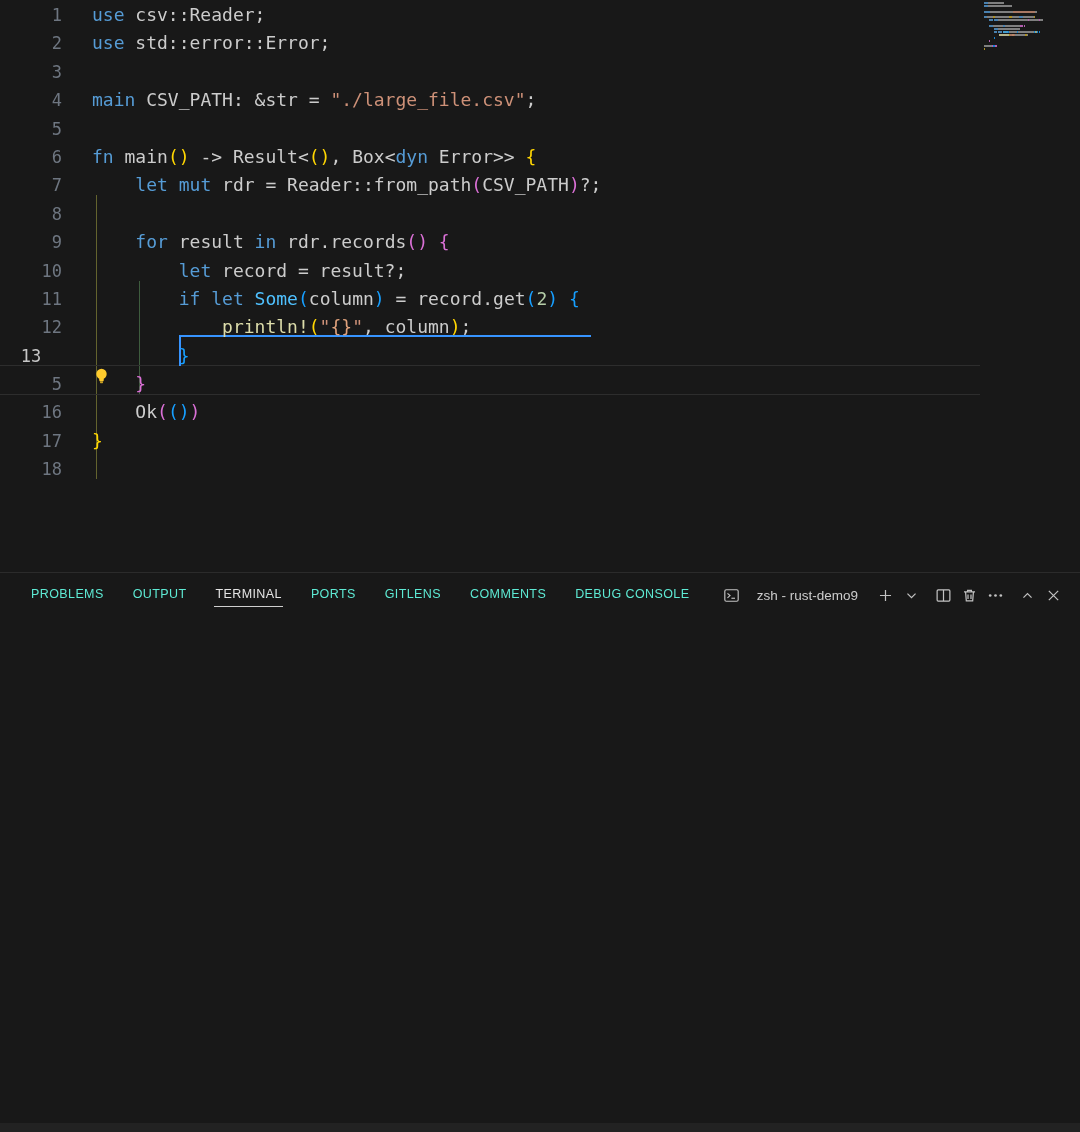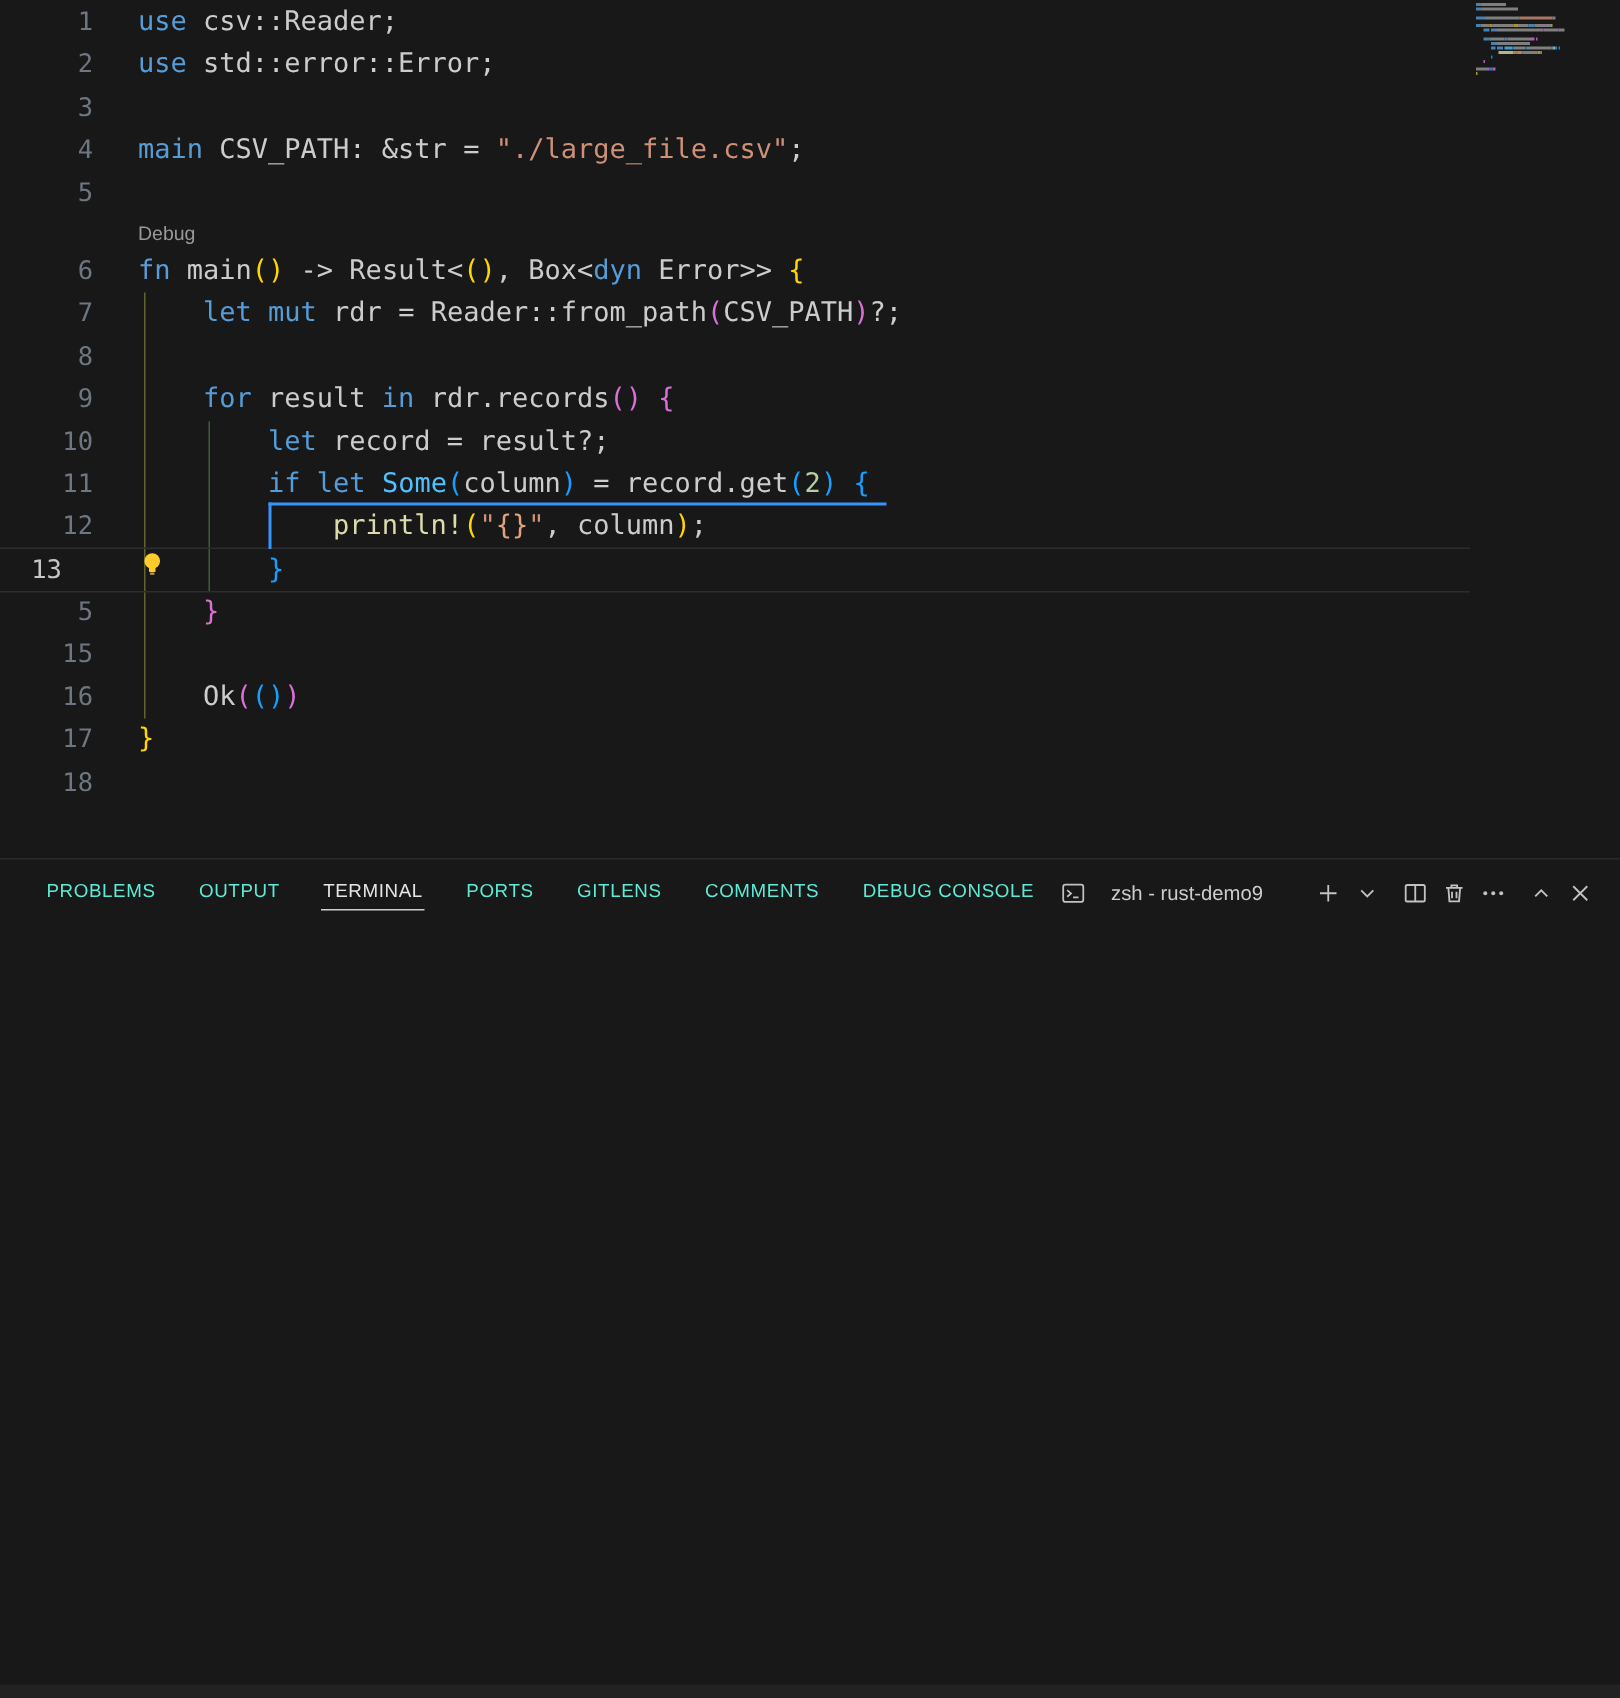--- a/index.html
+++ b/index.html
@@ -33,21 +33,21 @@
   .mm-row{height:2px;margin-bottom:0.9px;white-space:nowrap;font-size:0;}
   .mm-seg{display:inline-block;height:2px;opacity:.8;}
   
   .panel{position:absolute;top:572px;left:0;width:1080px;height:560px;background:var(--c-bg);border-top:1px solid #2b2b2b;box-sizing:border-box;}
   .panel-header{height:45px;display:flex;align-items:center;padding:0 14px 0 30px;box-sizing:border-box;}
   .tabs{display:flex;gap:27px;align-items:center;height:100%;}
   .tab{font-family:"Liberation Sans",sans-serif;font-size:12.5px;letter-spacing:.4px;color:#5eead4;
        padding:3px 1px 5px;cursor:pointer;border-bottom:1px solid transparent;}
   .tab.active{color:#e4e4e4;border-bottom:1px solid #cfcfcf;}
   .header-right{margin-left:auto;display:flex;align-items:center;gap:6px;}
-  .term-sel{display:flex;align-items:center;gap:17px;cursor:pointer;margin-right:24px;}
+  .term-sel{display:flex;align-items:center;gap:17px;cursor:pointer;margin-right:8px;}
   .term-sel-label{font-family:"Liberation Sans",sans-serif;font-size:13.5px;color:#cccccc;}
   .action{display:inline-flex;width:26px;height:26px;align-items:center;justify-content:center;cursor:pointer;border-radius:4px;}
   .action.gap{margin-left:6px;}
   .bottom-strip{position:absolute;left:0;bottom:0;width:1080px;height:9px;background:#222222;}
 </style>
 </head>
 <body>
 
 <div class="editor">
   <div class="guide g1"></div>
@@ -55,31 +55,29 @@
   <div class="cur-line-border" style="top:365px"></div>
   <div class="cur-line-border" style="top:393.5px"></div>
   <div class="blk-top"></div>
   <div class="blk-left"></div>
   <div id="editor-lines">
       <div class="line-row"><span class="gutter">1</span><span class="code"><span class="tok-kw">use</span><span class="tok-txt"> csv::Reader;</span></span></div>
       <div class="line-row"><span class="gutter">2</span><span class="code"><span class="tok-kw">use</span><span class="tok-txt"> std::error::Error;</span></span></div>
       <div class="line-row"><span class="gutter">3</span><span class="code"></span></div>
       <div class="line-row"><span class="gutter">4</span><span class="code"><span class="tok-kw">main</span><span class="tok-txt"> CSV_PATH: &amp;str = </span><span class="tok-str">"./large_file.csv"</span><span class="tok-txt">;</span></span></div>
       <div class="line-row"><span class="gutter">5</span><span class="code"></span></div>
-      <div class="codelens-row"><span class="codelens">Debug</span></div>
       <div class="line-row"><span class="gutter">6</span><span class="code"><span class="tok-kw">fn</span><span class="tok-txt"> main</span><span class="tok-g1">()</span><span class="tok-txt"> -&gt; Result&lt;</span><span class="tok-g1">()</span><span class="tok-txt">, Box&lt;</span><span class="tok-kw">dyn</span><span class="tok-txt"> Error&gt;&gt; </span><span class="tok-g1">{</span></span></div>
       <div class="line-row"><span class="gutter">7</span><span class="code"><span class="tok-txt">    </span><span class="tok-kw">let</span><span class="tok-txt"> </span><span class="tok-kw">mut</span><span class="tok-txt"> rdr = Reader::from_path</span><span class="tok-g2">(</span><span class="tok-txt">CSV_PATH</span><span class="tok-g2">)</span><span class="tok-txt">?;</span></span></div>
       <div class="line-row"><span class="gutter">8</span><span class="code"></span></div>
       <div class="line-row"><span class="gutter">9</span><span class="code"><span class="tok-txt">    </span><span class="tok-kw">for</span><span class="tok-txt"> result </span><span class="tok-kw">in</span><span class="tok-txt"> rdr.records</span><span class="tok-g2">()</span><span class="tok-txt"> </span><span class="tok-g2">{</span></span></div>
       <div class="line-row"><span class="gutter">10</span><span class="code"><span class="tok-txt">        </span><span class="tok-kw">let</span><span class="tok-txt"> record = result?;</span></span></div>
       <div class="line-row"><span class="gutter">11</span><span class="code"><span class="tok-txt">        </span><span class="tok-kw">if</span><span class="tok-txt"> </span><span class="tok-kw">let</span><span class="tok-txt"> </span><span class="tok-enum">Some</span><span class="tok-g3">(</span><span class="tok-txt">column</span><span class="tok-g3">)</span><span class="tok-txt"> = record.get</span><span class="tok-g3">(</span><span class="tok-num">2</span><span class="tok-g3">)</span><span class="tok-txt"> </span><span class="tok-g3">{</span></span></div>
       <div class="line-row"><span class="gutter">12</span><span class="code"><span class="tok-txt">            </span><span class="tok-macro">println!</span><span class="tok-g1">(</span><span class="tok-str">"</span><span class="tok-fmt">{}</span><span class="tok-str">"</span><span class="tok-txt">, column</span><span class="tok-g1">)</span><span class="tok-txt">;</span></span></div>
       <div class="line-row active"><span class="gutter">13</span><span class="code"><span class="tok-txt">        </span><span class="tok-g3">}</span></span></div>
       <div class="line-row"><span class="gutter">5</span><span class="code"><span class="tok-txt">    </span><span class="tok-g2">}</span></span></div>
-      <div class="line-row"><span class="gutter">15</span><span class="code"></span></div>
       <div class="line-row"><span class="gutter">16</span><span class="code"><span class="tok-txt">    Ok</span><span class="tok-g2">(</span><span class="tok-g3">()</span><span class="tok-g2">)</span></span></div>
       <div class="line-row"><span class="gutter">17</span><span class="code"><span class="tok-g1">}</span></span></div>
       <div class="line-row"><span class="gutter">18</span><span class="code"></span></div>
     </div>
   <span class="lightbulb">
     <svg width="17" height="19" viewBox="0 0 17 19">
       <circle cx="8.5" cy="7" r="5.2" fill="#ffcb2d"></circle>
       <rect x="6.3" y="11.4" width="4.4" height="3" rx="0.8" fill="#ffcb2d"></rect>
       <rect x="7" y="14.6" width="3" height="1.6" rx="0.6" fill="#caa022"></rect>
     </svg>

